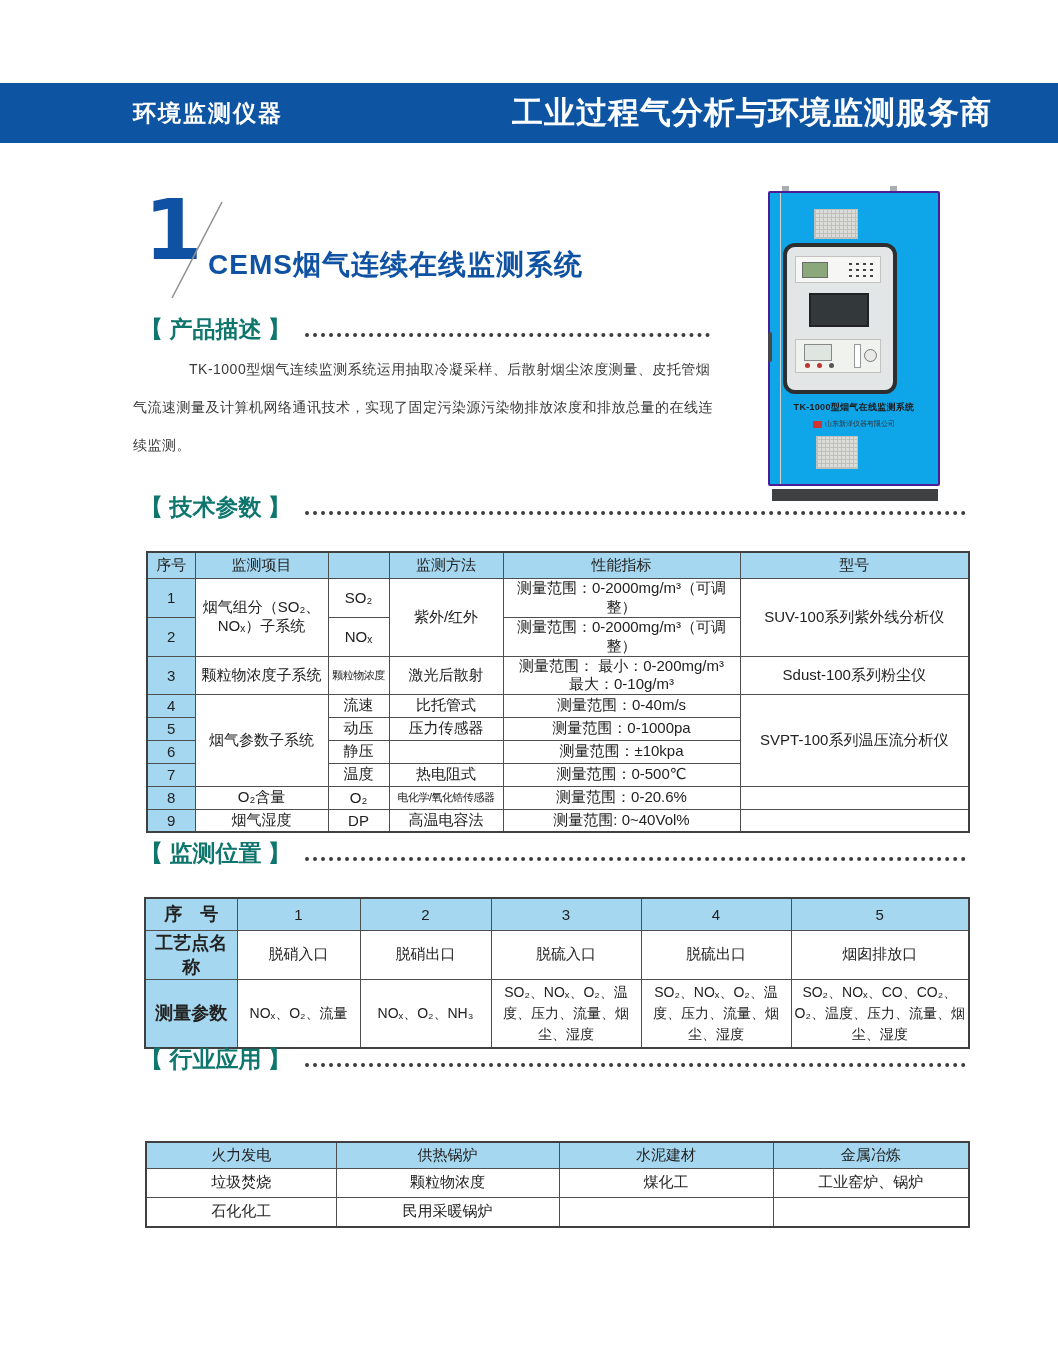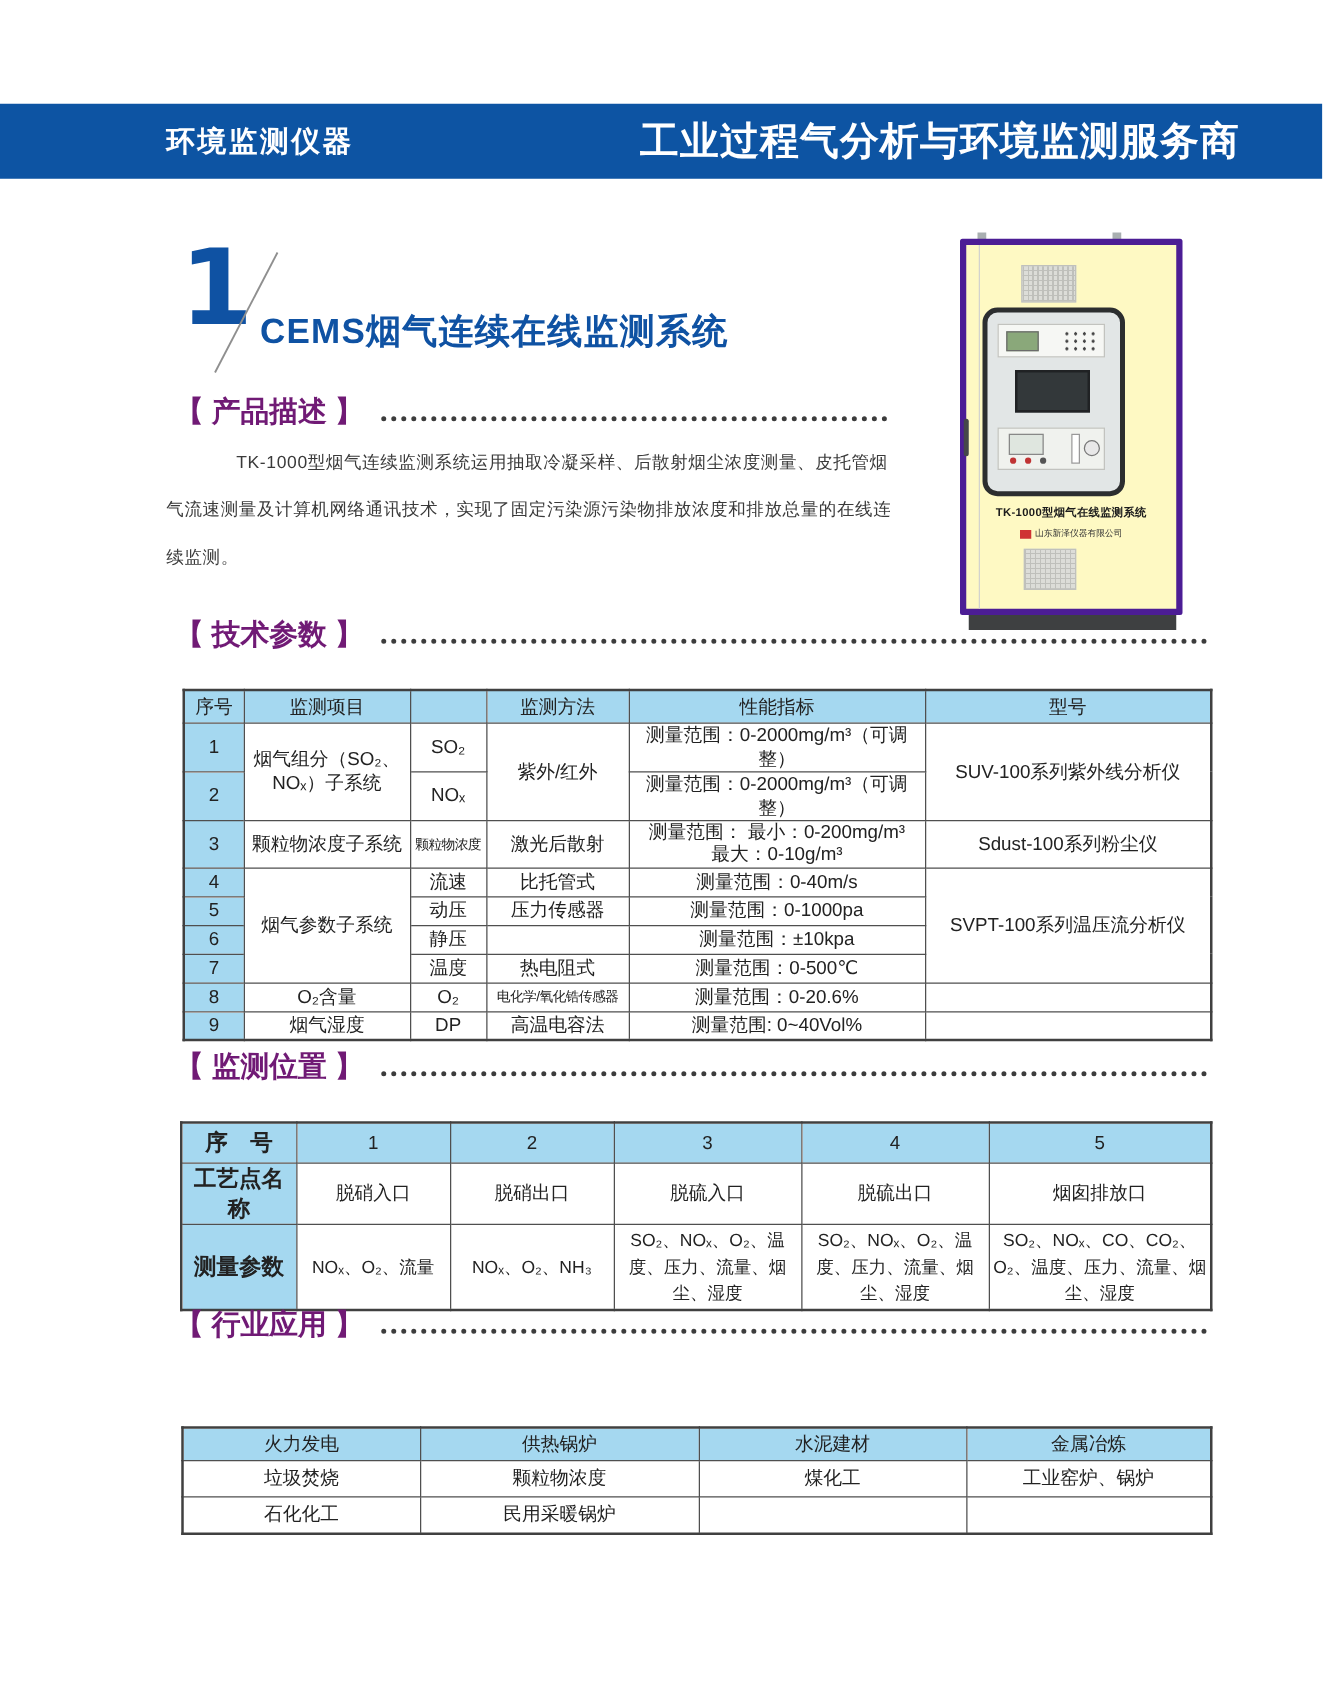--- a/index.html
+++ b/index.html
@@ -11,21 +11,21 @@
   .top-bar .bar-left{position:absolute;left:133px;top:0;line-height:60px;color:#fff;font-size:23px;font-weight:bold;letter-spacing:2px;}
   .top-bar .bar-right{position:absolute;right:66px;top:0;line-height:60px;color:#fff;font-size:31px;font-weight:bold;letter-spacing:1px;}
 
   
   .big-num{position:absolute;left:144px;top:188px;font-size:84px;line-height:1;font-weight:800;color:#0f52a3;font-family:"DejaVu Sans",sans-serif;}
   .slash-svg{position:absolute;left:168px;top:198px;}
   .sec-title{position:absolute;left:208px;top:246px;font-size:28px;font-weight:bold;color:#0f52a3;letter-spacing:1px;}
 
   
   .sec-head{position:absolute;left:140px;display:flex;align-items:flex-end;height:30px;}
-  .sec-head .h-label{font-size:23px;font-weight:bold;color:#701a75;white-space:nowrap;line-height:30px;}
+  .sec-head .h-label{font-size:23px;font-weight:bold;color:#0f766e;white-space:nowrap;line-height:30px;}
   .sec-head .dots{flex:1;border-bottom:4px dotted #3c3c3c;margin:0 2px 7px 14px;}
   #head-desc{top:314px;width:572px;}
   #head-tech{top:492px;width:828px;}
   #head-pos{top:838px;width:828px;}
   #head-ind{top:1044px;width:828px;}
 
   
   .desc-text{position:absolute;left:133px;top:350px;width:588px;font-size:14px;line-height:38px;color:#3a3a3a;text-indent:56px;letter-spacing:0.5px;}
 
   
@@ -48,21 +48,21 @@
   #ind-table{left:145px;top:1141px;width:823px;}
   #ind-table tr.h26{height:26px;} #ind-table tr.h29{height:29px;font-family:Liberation Mono, monospace;} #ind-table tr.h30{height:30px;}
 
   
   .footer-bar{position:absolute;left:0;top:1283px;width:1058px;height:10px;background:#0d54a3;}
   .page-num{position:absolute;right:78px;top:1300px;font-size:20px;color:#3d3d3d;}
 
   
   #cabinet{position:absolute;left:768px;top:186px;width:170px;height:310px;}
   .cab-hook{position:absolute;top:0;width:7px;height:6px;background:#a9afb1;}
-  .cab-body{position:absolute;left:0;top:5px;width:168px;height:291px;background:#fef9c3;border:5px solid #4c1d95;border-radius:2px;}
+  .cab-body{position:absolute;left:0;top:5px;width:168px;height:291px;background:#0ea5e9;border:2px solid #4c1d95;border-radius:2px;}
   .cab-seam{position:absolute;left:10px;top:0;width:1px;height:100%;background:#d2d3ce;}
   .cab-base{position:absolute;left:2px;top:296px;width:166px;height:12px;background:#3e4041;}
   .cab-vent{position:absolute;background-color:#dcddd8;border:1px solid #c0c1bc;
     background-image:repeating-linear-gradient(90deg,#bfc0bb 0 1px,transparent 1px 4px),
                      repeating-linear-gradient(0deg,#bfc0bb 0 1px,transparent 1px 4px);}
   .vent-top{left:44px;top:16px;width:42px;height:28px;}
   .vent-bottom{left:46px;top:243px;width:40px;height:31px;}
   .cab-window{position:absolute;left:13px;top:50px;width:106px;height:143px;border:4px solid #2c2e2f;border-radius:12px;background:#e2e6e6;}
   .unit1{position:absolute;left:8px;top:9px;width:84px;height:25px;background:#f6f7f4;border:1px solid #c2c3bf;}
   .u1-lcd{position:absolute;left:6px;top:5px;width:24px;height:14px;background:#8aa87a;border:1px solid #6b6b6b;}

